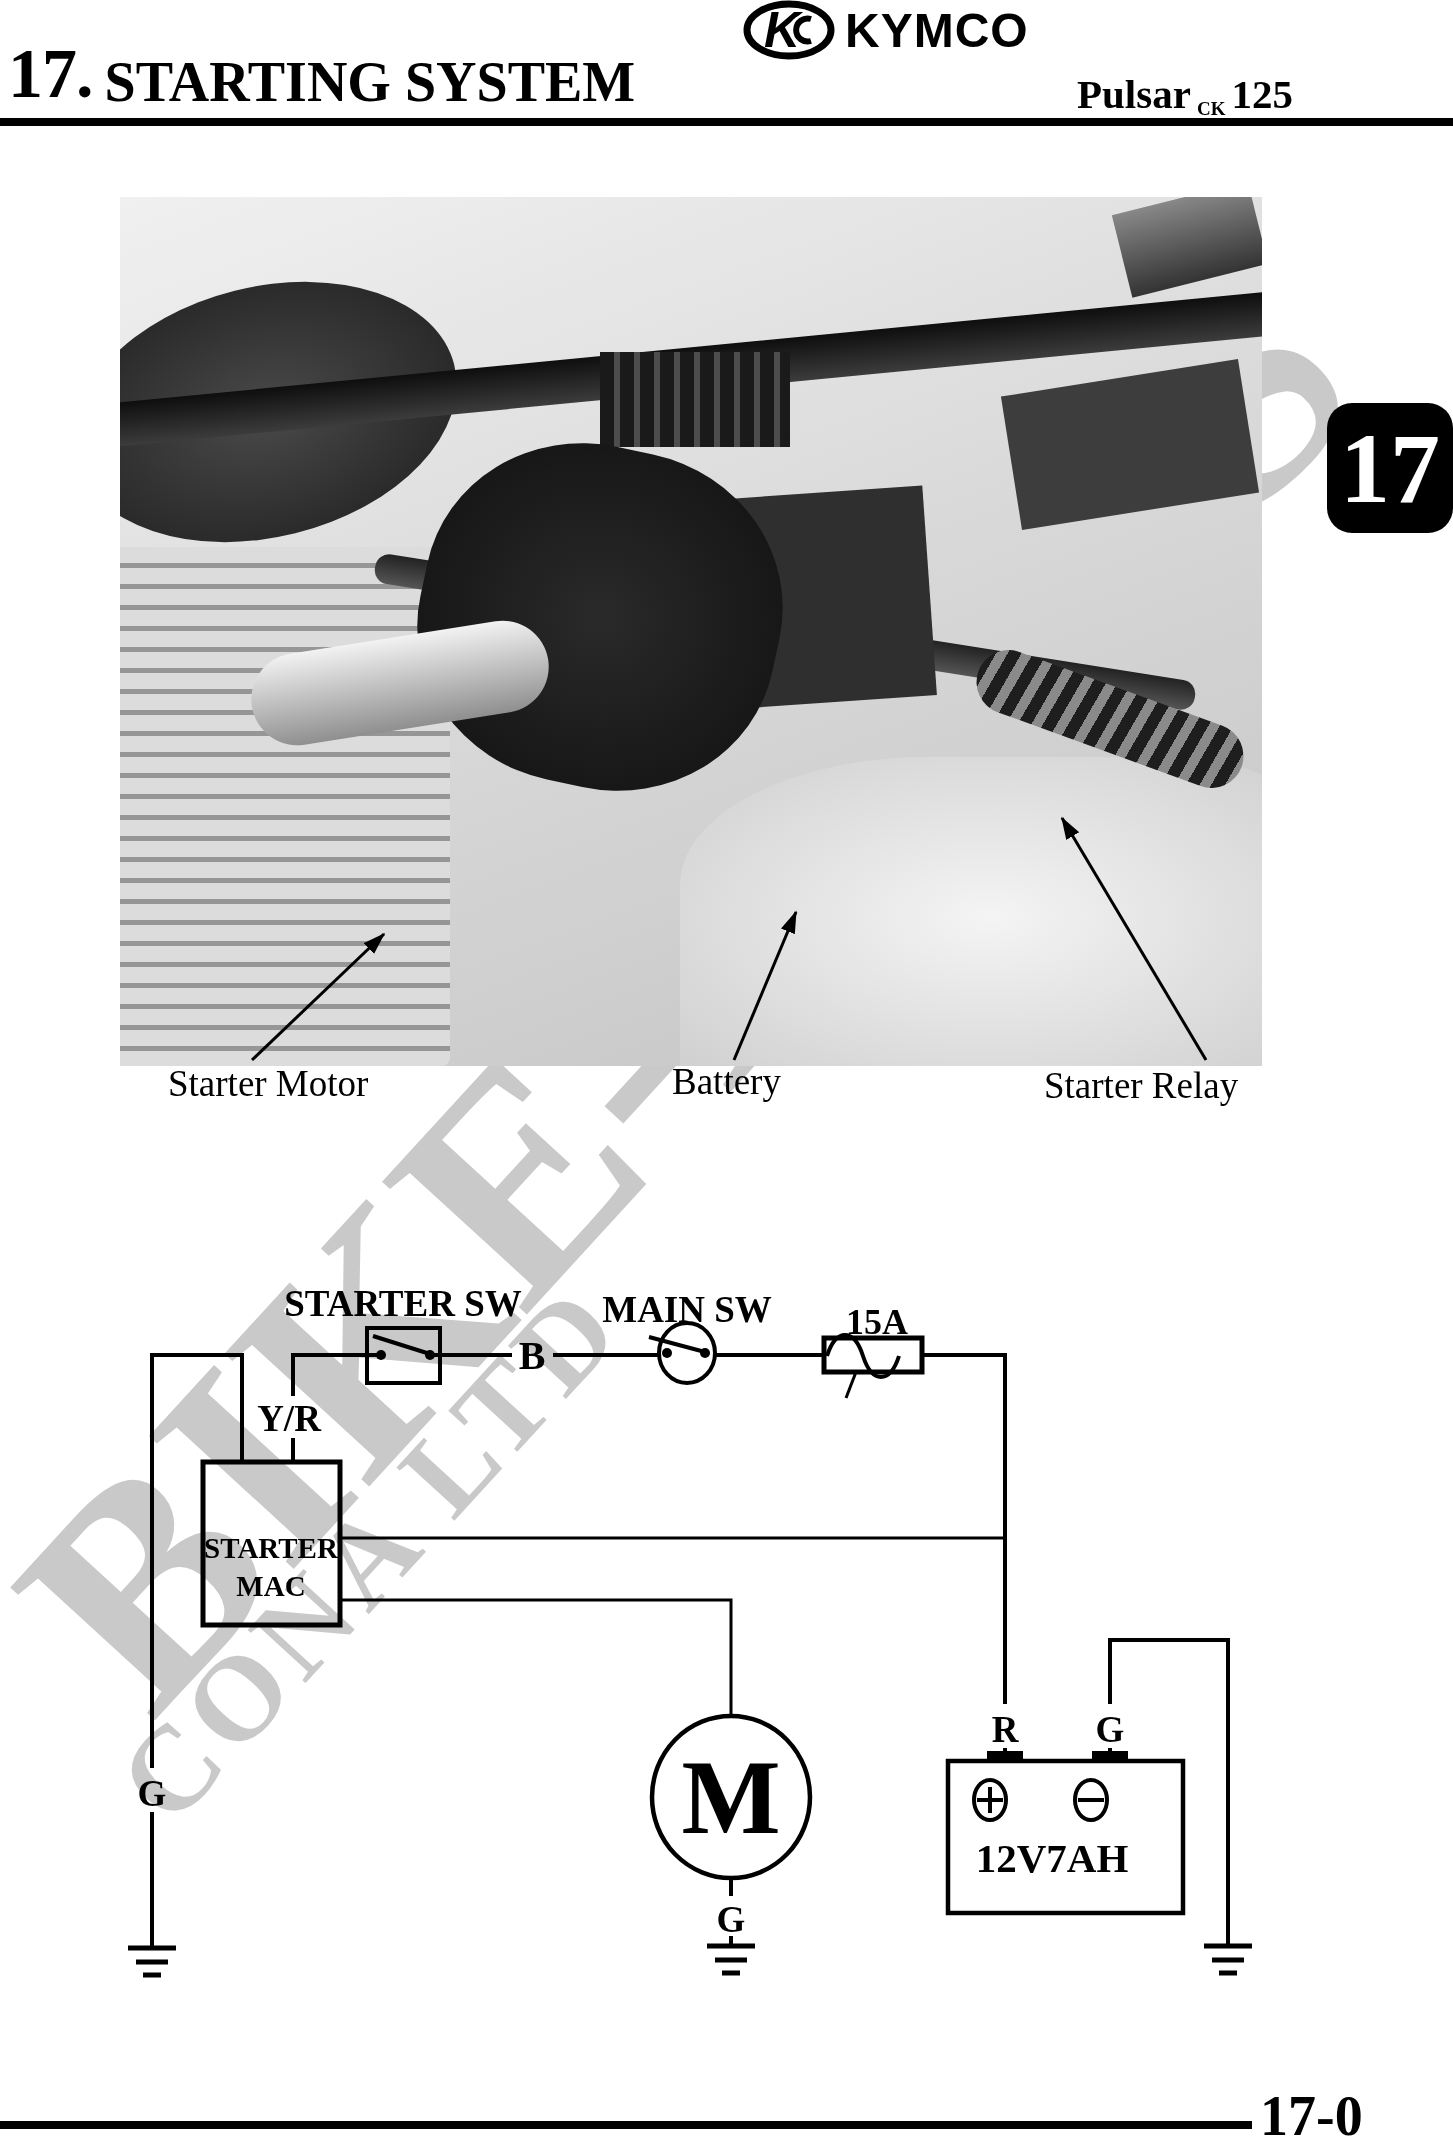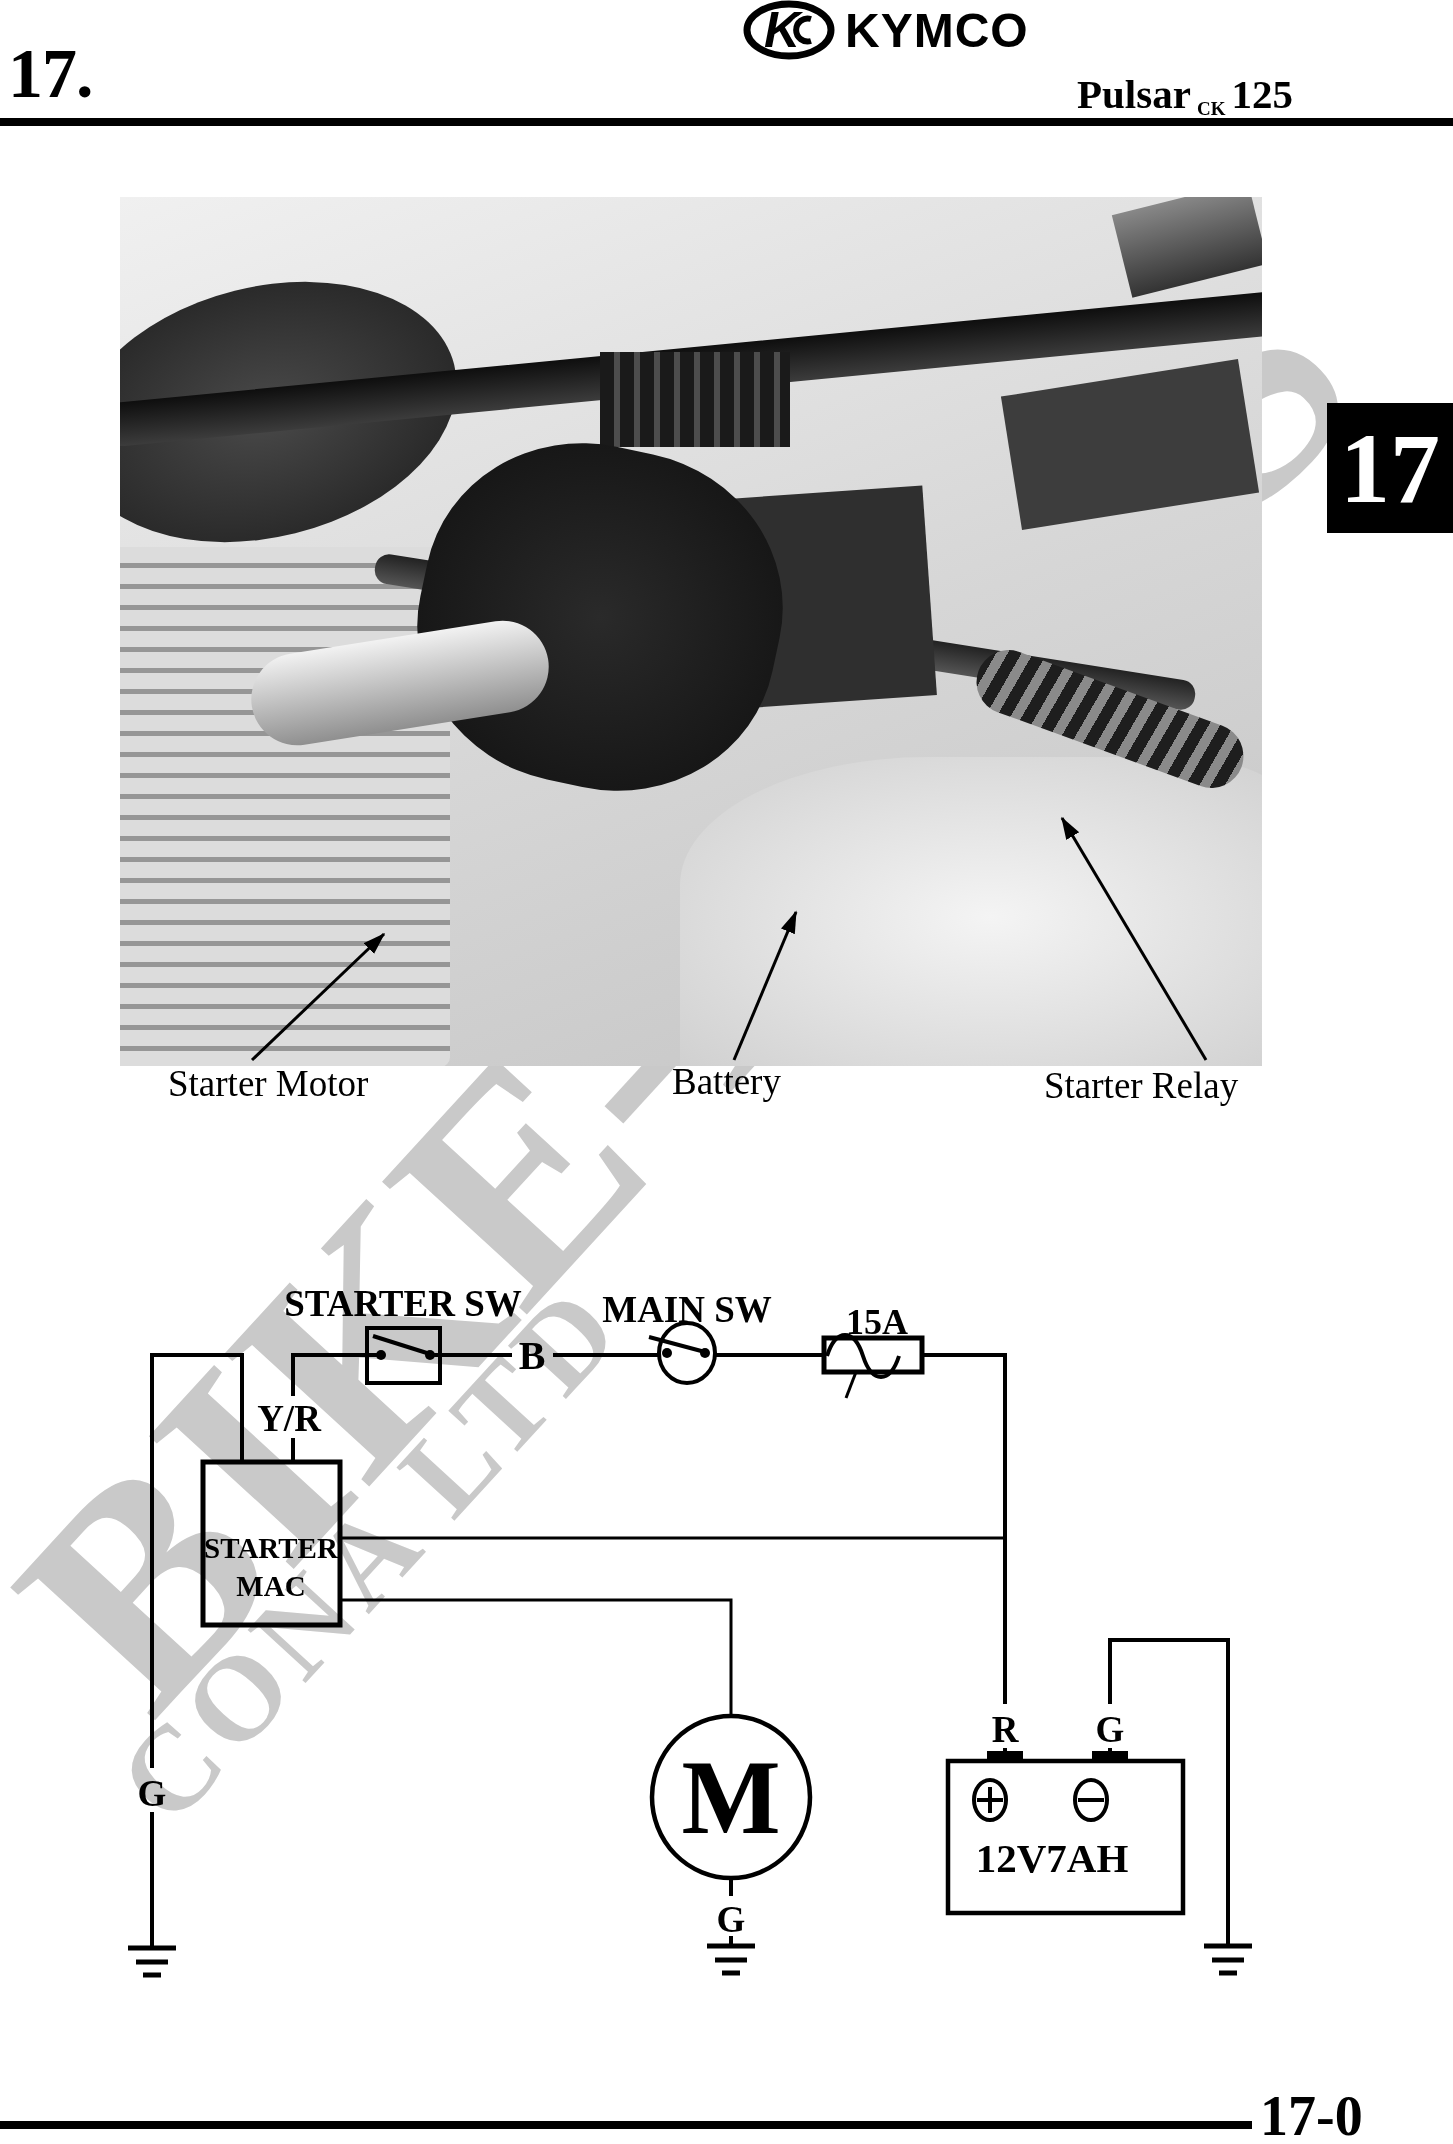--- a/index.html
+++ b/index.html
@@ -11,21 +11,21 @@
   .chapter-title{position:absolute;left:8px;top:34px;display:flex;align-items:flex-end;gap:12px;z-index:6;}
   .chapter-no{font-size:70px;font-weight:bold;letter-spacing:-1px;}
   .chapter-name{font-size:56px;font-weight:bold;letter-spacing:0px;}
   .logo{position:absolute;left:742px;top:0px;z-index:6;}
   .model{position:absolute;left:1077px;top:70px;font-size:41px;font-weight:bold;z-index:6;white-space:nowrap;}
   .model .sub{font-size:19px;position:relative;top:7px;margin:0 6px;}
   .header-rule{position:absolute;left:0;top:118px;width:1453px;height:8px;background:#000;z-index:6;}
 
   
   .tab{position:absolute;left:1327px;top:403px;width:126px;height:130px;background:#000;color:#fff;
-       display:flex;align-items:center;justify-content:center;font-size:100px;font-weight:bold;z-index:6;}
+       display:flex;align-items:center;justify-content:center;font-size:100px;font-weight:bold;z-index:6;border-radius:25px;}
 
   
   .photo{position:absolute;left:120px;top:197px;width:1142px;height:869px;overflow:hidden;
          background:linear-gradient(160deg,#f0f0f0 0%,#d6d6d6 55%,#c4c4c4 100%);z-index:2;}
   .photo div{position:absolute;}
   .ph-fender{left:-50px;top:90px;width:390px;height:250px;background:radial-gradient(#4a4a4a,#1d1d1d);
              border-radius:50%;transform:rotate(-14deg);}
   .ph-tube-main{left:-20px;top:150px;width:1190px;height:44px;background:linear-gradient(#0e0e0e,#3c3c3c);
              transform:rotate(-5.5deg);border-radius:20px;}
   .ph-tube-low{left:250px;top:420px;width:830px;height:30px;background:linear-gradient(#222,#555);
@@ -60,20 +60,21 @@
 
 <div class="page">
 
   <svg class="layer watermark" style="z-index:1" viewBox="0 0 1453 2144">
     <text transform="translate(760,1060) rotate(-47.5)" text-anchor="middle" font-size="300" fill="#c9c9c9">BIKE-PARTS</text>
     <text transform="translate(400,1580) rotate(-47.5)" text-anchor="middle" font-size="120" letter-spacing="8" fill="#c9c9c9">CONA LTD</text>
   </svg>
 
   <div class="chapter-title">
     <span class="chapter-no">17.</span>
+    <span class="chapter-name">STARTING SYSTEM</span>
   </div>
 
   <svg class="logo" width="310" height="64" viewBox="0 0 310 64">
     <g>
       <ellipse cx="47" cy="30" rx="42" ry="26" fill="none" stroke="#000" stroke-width="7"></ellipse>
       <text x="22" y="47" font-size="50" font-weight="900" font-style="italic" font-family="Liberation Sans, sans-serif">K</text>
       <circle cx="62" cy="30" r="15" fill="#fff"></circle>
       <path d="M 69,19 A 11.5,11.5 0 1 0 69,41" fill="none" stroke="#000" stroke-width="6"></path>
     </g>
     <text x="103" y="47" font-size="48" font-weight="900" letter-spacing="1" font-family="Liberation Sans, sans-serif" fill="#000">KYMCO</text>

